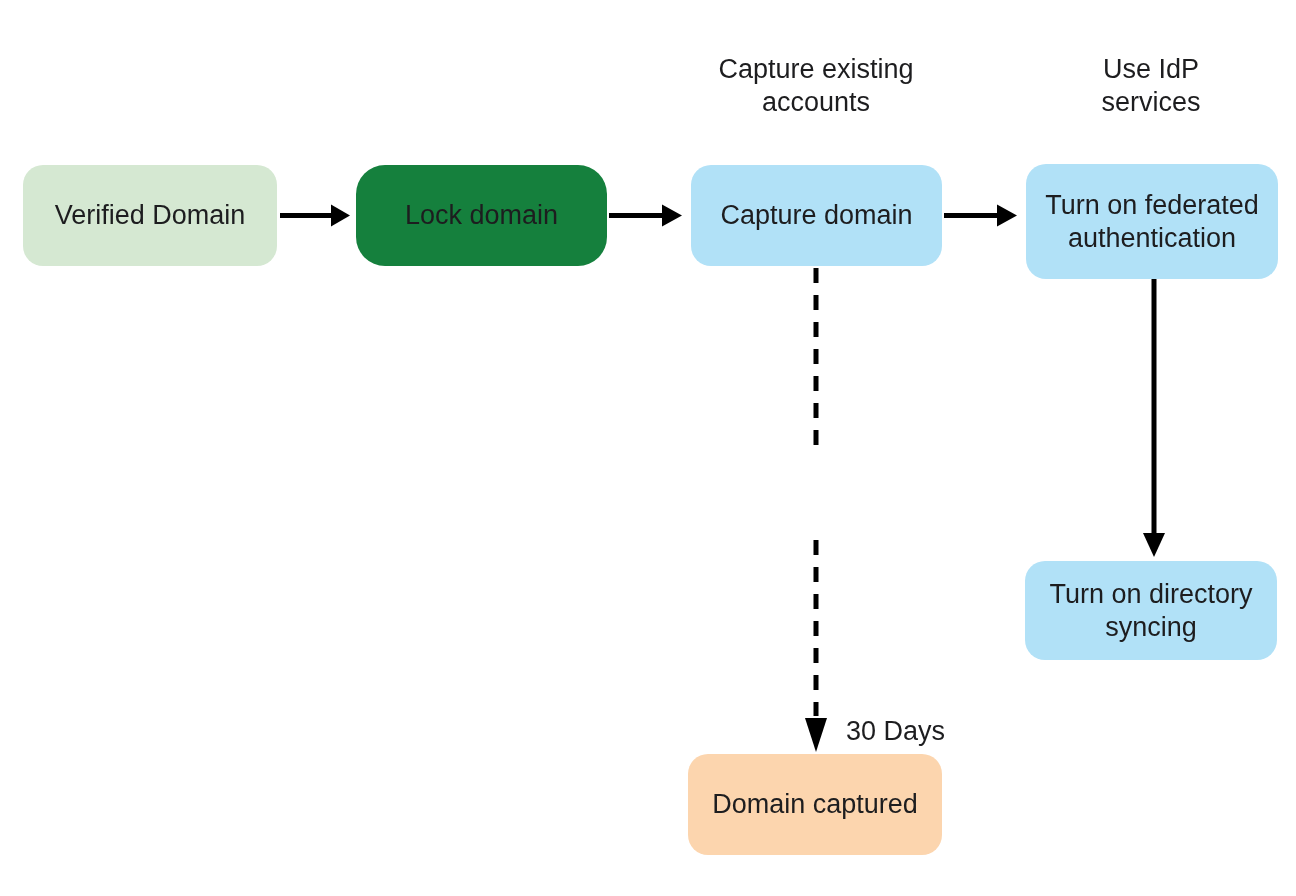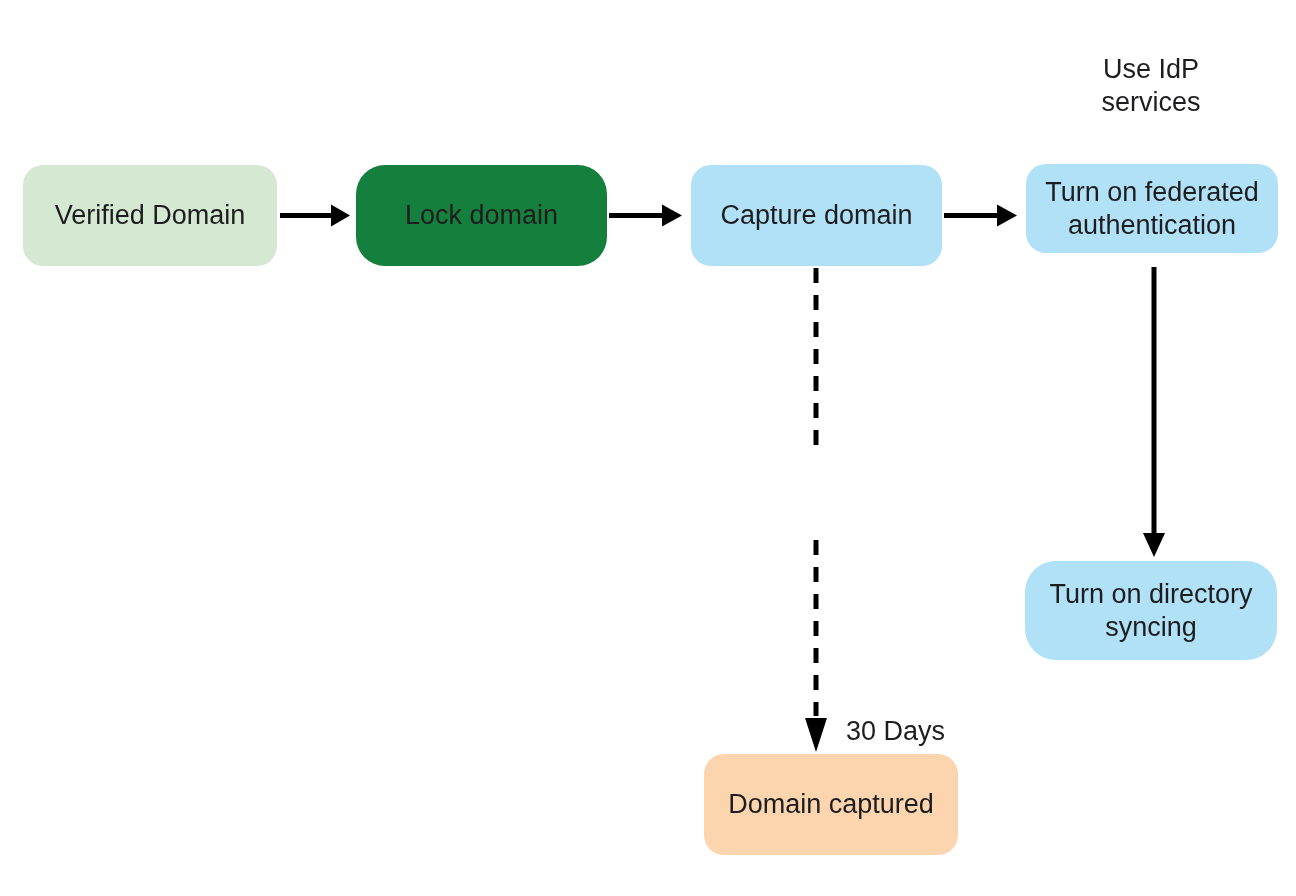--- a/index.html
+++ b/index.html
@@ -50,22 +50,22 @@
     text-align: center;
     font-size: 27px;
     line-height: 33px;
     color: var(--text-color, #1d1d1f);
     white-space: pre-line;
   }
   
   #node-verified-domain   { left: 23px;   top: 165px; width: 254px; height: 101px; }
   #node-lock-domain       { left: 356px;  top: 165px; width: 251px; height: 101px; }
   #node-capture-domain    { left: 691px;  top: 165px; width: 251px; height: 101px; }
-  #node-federated-auth    { left: 1026px; top: 164px; width: 252px; height: 89px; }
-  #node-directory-syncing { left: 1025px; top: 561px; width: 252px; height: 99px; border-radius: 31px;  }
+  #node-federated-auth    { left: 1026px; top: 164px; width: 252px; height: 115px; }
+  #node-directory-syncing { left: 1025px; top: 561px; width: 252px; height: 99px;  }
   #node-domain-captured   { left: 688px;  top: 754px; width: 254px; height: 101px; }
   
   #label-limit-domain-usage { left: 330px;  top: 31px;  width: 300px; }
   #label-capture-existing   { left: 666px;  top: 53px;  width: 300px; }
   #label-use-idp            { left: 1001px; top: 53px;  width: 300px; }
   
   #label-account-transfer   { left: 666px;  top: 463px; width: 300px; }
   #label-30-days            { left: 846px;  top: 715px; text-align: right; }
 </style>
 </head>
@@ -102,23 +102,25 @@
   <div class="node" id="node-lock-domain" style="background-color: #15803d; border-radius: 29px;">Lock domain</div>
 
   <div class="node" id="node-capture-domain" style="background-color: rgb(177, 225, 247);">Capture domain</div>
 
   <div class="node" id="node-federated-auth" style="background-color: rgb(177, 225, 247);">Turn on federated
 authentication</div>
 
   <div class="node" id="node-directory-syncing" style="background-color: rgb(177, 225, 247);">Turn on directory
 syncing</div>
 
-  <div class="node" id="node-domain-captured" style="background-color: rgb(252, 213, 174); margin-left: 16px;">Domain captured</div>
+  <div class="node" id="node-domain-captured" style="background-color: rgb(252, 213, 174);">Domain captured</div>
 
 
+  <div class="flabel" id="label-capture-existing">Capture existing
+accounts</div>
 
   <div class="flabel" id="label-use-idp">Use IdP
 services</div>
 
 
   <div class="flabel" id="label-30-days">30 Days</div>
 
 </div>
 
 </body></html>

